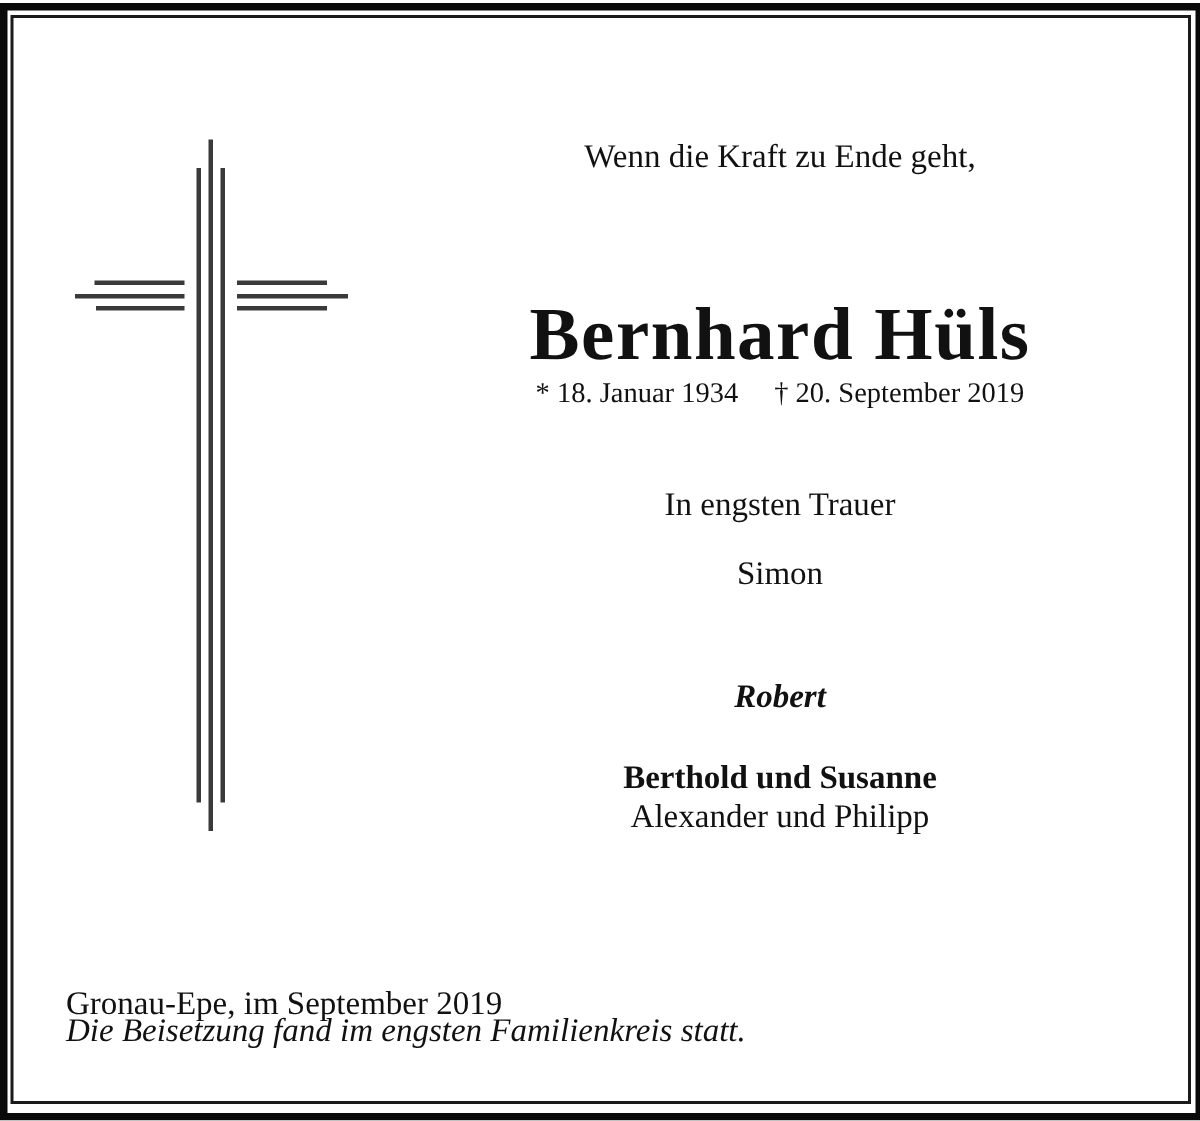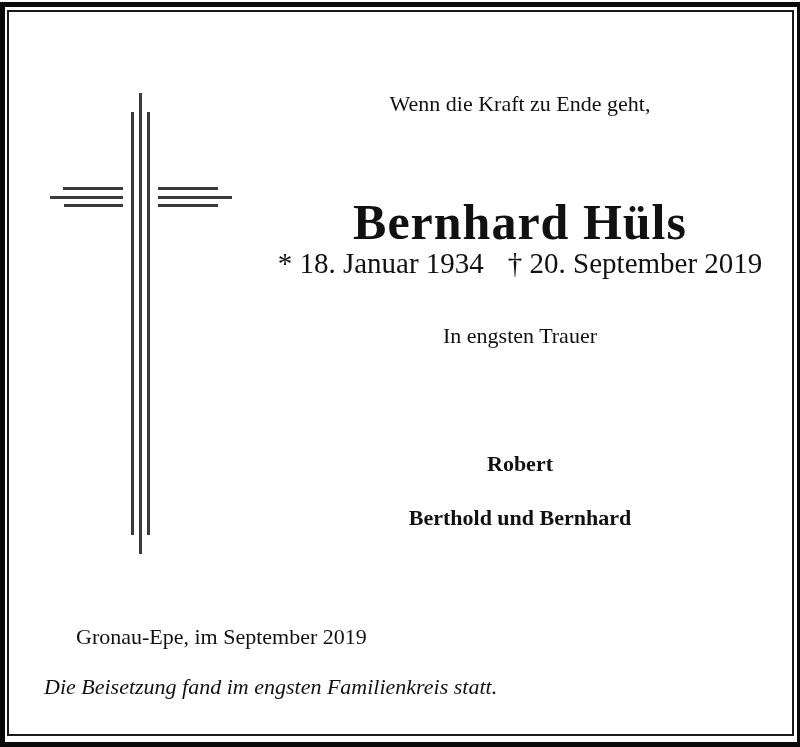--- a/index.html
+++ b/index.html
@@ -62,45 +62,45 @@
     .name {
       top: 171px;
       font-size: 50px;
       font-weight: bold;
       line-height: 60px;
       letter-spacing: 1px;
       margin-top: 21px;
     }
     .dates {
       top: 248px;
-      font-size: 29px;
+      font-size: 19px;
       line-height: 30px;
       white-space: pre;
     }
     .dates .sep { display: inline-block; width: 24px; }
     .mourning {
       top: 321px;
       font-size: 22px;
       line-height: 30px;
     }
     .fam {
       font-size: 22px;
       line-height: 26px;
     }
     .fam .bold { font-weight: bold; }
     .fam1 { top: 369px; }
-    .fam2 { top: 451px; }
+    .fam2 { top: 451px; font-style: italic; }
     .fam3 { top: 505px; }
     .footer {
       position: absolute;
       left: 44px;
       font-size: 22px;
       line-height: 30px;
     }
-    .place { top: 622px; margin-left: 32px; }
+    .place { top: 654px; }
     .note { top: 672px; font-style: italic; }
   </style>
 </head>
 <body>
 
 <div class="outer-border"></div>
 <div class="inner-border"></div>
 
 <div class="cross">
 
@@ -121,24 +121,26 @@
   <div>Wenn die Kraft zu Ende geht,</div>
 </div>
 
 <div class="center-block name">Bernhard Hüls</div>
 
 <div class="center-block dates"><span>*</span> <span>18. Januar 1934</span><span class="sep"></span><span>†</span> <span>20. September 2019</span></div>
 
 <div class="center-block mourning">In engsten Trauer</div>
 
 <div class="center-block fam fam1">
+  <div>Simon</div>
 </div>
 
 <div class="center-block fam fam2">
   <div class="bold">Robert</div>
 </div>
 
 <div class="center-block fam fam3">
-  <div class="bold">Berthold und Bernhard</div>
+  <div class="bold">Berthold und Susanne</div>
+  <div>Alexander und Philipp</div>
 </div>
 
 <div class="footer place">Gronau-Epe, im September 2019</div>
 <div class="footer note">Die Beisetzung fand im engsten Familienkreis statt.</div>
 
 </body></html>

